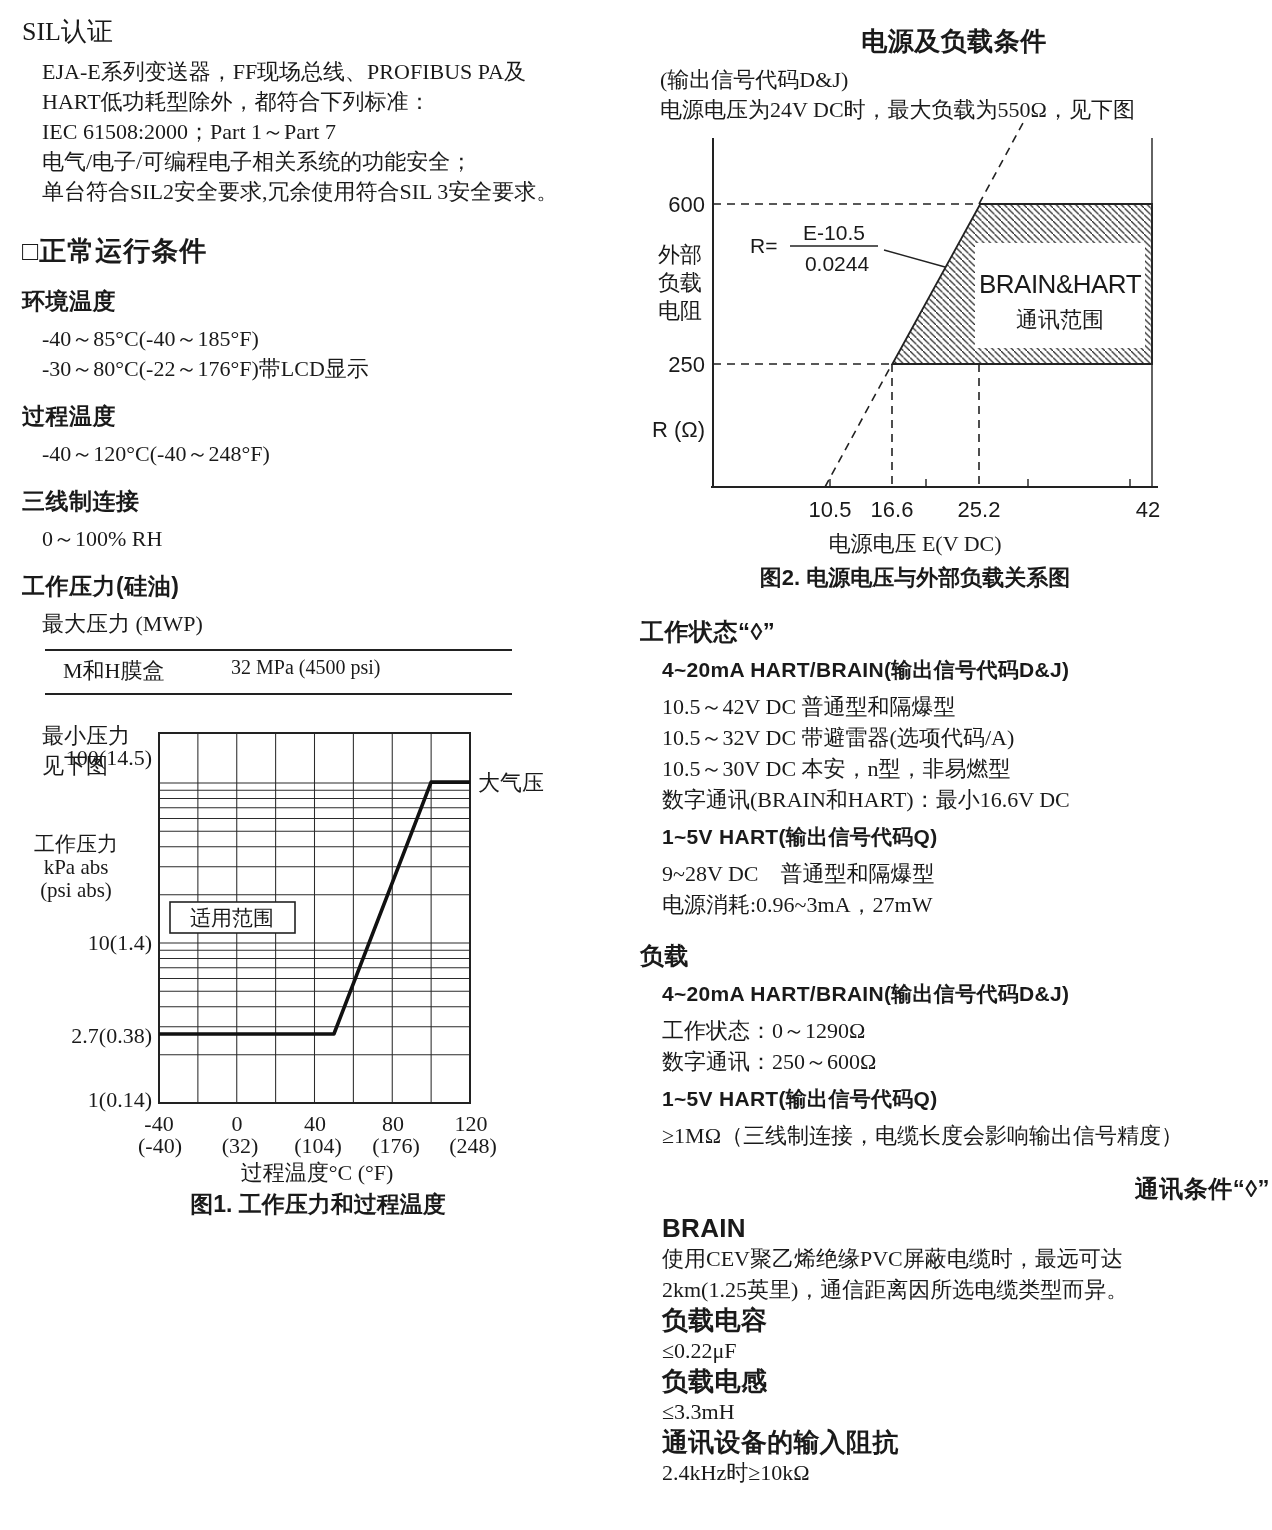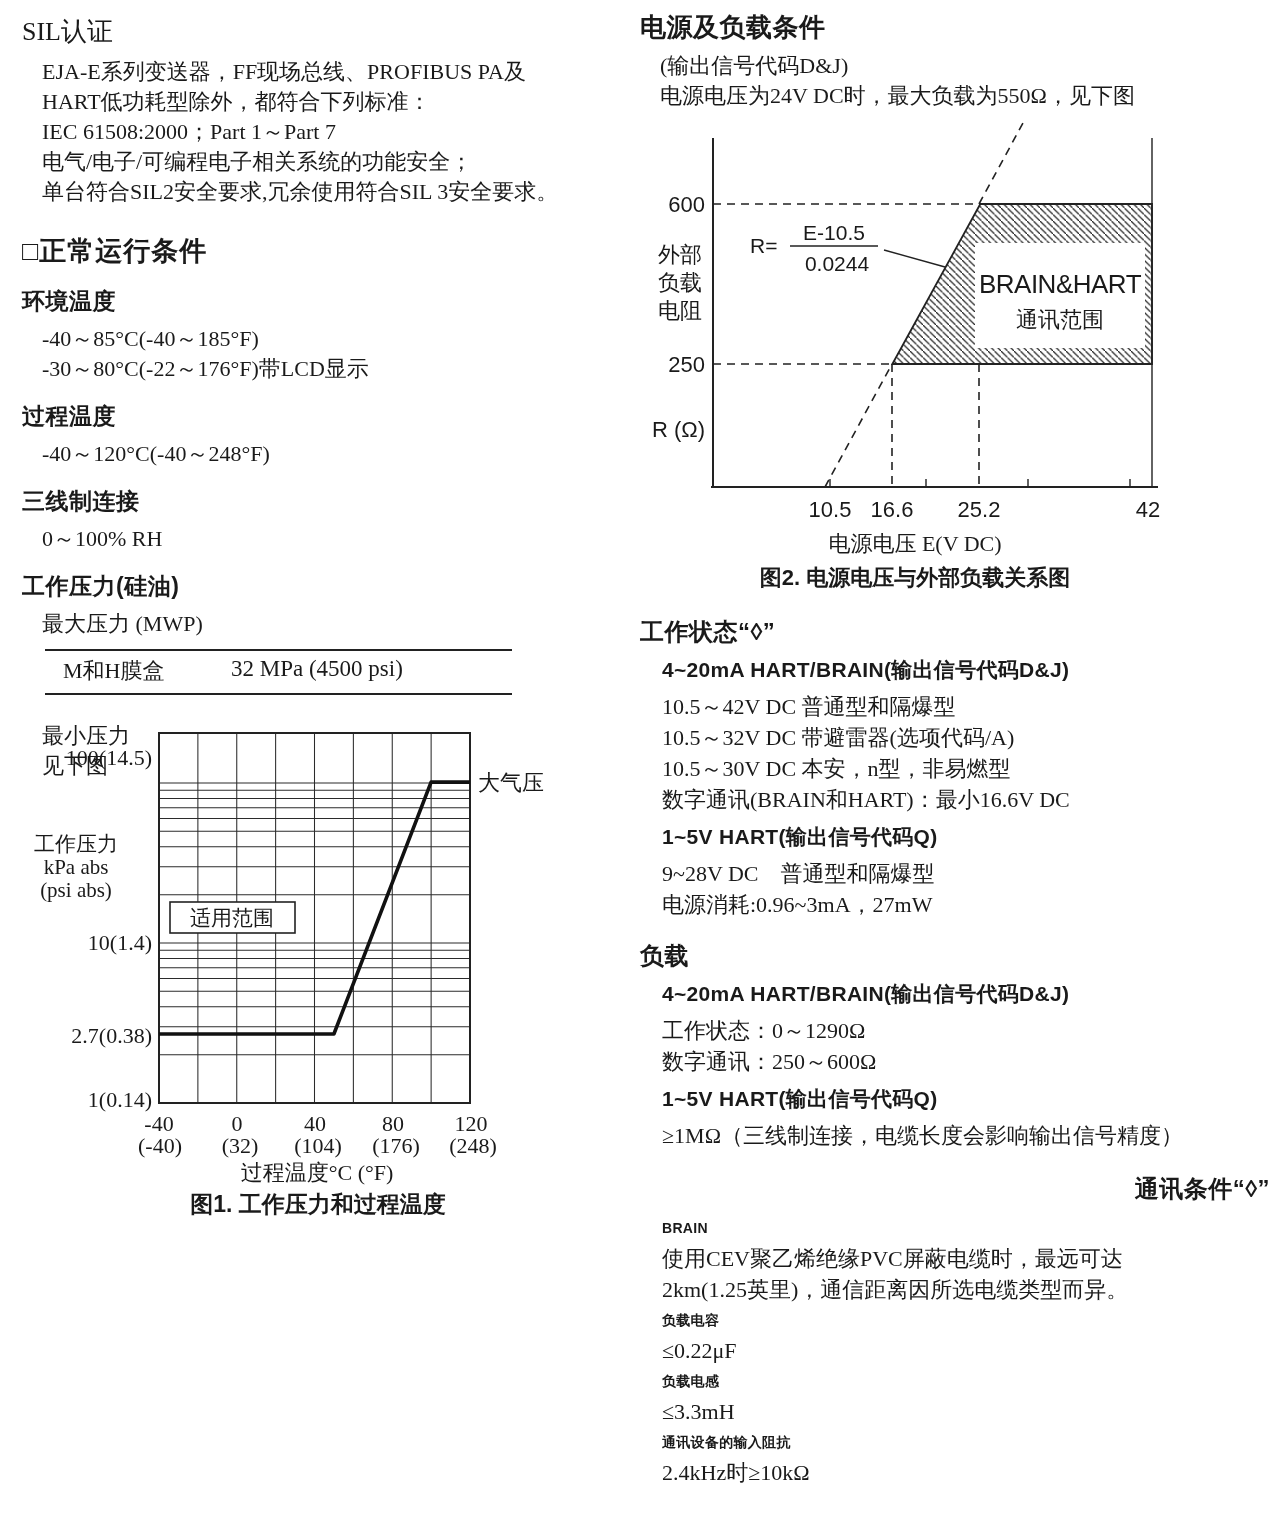--- a/index.html
+++ b/index.html
@@ -12,34 +12,34 @@
   .col-right-top{position:absolute;left:640px;top:8px;width:628px;}
   .col-right-body{position:absolute;left:640px;top:616px;width:630px;}
 
   .h-serif{font-family:"Liberation Serif","DejaVu Serif",serif;font-size:26px;
            font-weight:400;margin:6px 0 8px;}
   .h-main{font-family:Liberation Serif, serif;font-weight:700;
           font-size:27px;margin:26px 0 10px;letter-spacing:1px;}
   .h-sec{font-family:"Liberation Sans","DejaVu Sans",sans-serif;font-weight:700;
          font-size:23px;margin:17px 0 7px;letter-spacing:0.5px;}
   .h-right{font-family:"Liberation Sans","DejaVu Sans",sans-serif;font-weight:700;
-           font-size:26px;margin:2px 0 6px;letter-spacing:0.5px;}
+           font-size:26px;margin:16px 0 6px;letter-spacing:0.5px;text-align:center;}
   .h-sub{font-family:"Liberation Sans","DejaVu Sans",sans-serif;font-weight:700;
          font-size:24px;margin:0 0 8px;letter-spacing:0.5px;}
   .h4{font-family:"Liberation Sans","DejaVu Sans",sans-serif;font-weight:700;
       font-size:21px;margin:8px 0 7px;padding-left:22px;letter-spacing:0.3px;}
   .bline{font-size:22px;line-height:30px;padding-left:20px;margin:0;}
   .bline2{font-size:22px;line-height:31px;padding-left:22px;margin:0;}
   .blabel{font-family:"Liberation Sans","DejaVu Sans",sans-serif;font-weight:700;
-          font-size:14px;line-height:30px;padding-left:22px;margin:0;letter-spacing:0.3px;}
+          font-size:26px;line-height:30px;padding-left:22px;margin:0;letter-spacing:0.3px;}
 
   .mwp-table{margin:10px 0 0 23px;width:467px;border-top:2px solid #222;
              border-bottom:2px solid #222;display:flex;padding:5px 0 7px 0;}
   .mwp-c1{width:168px;padding-left:18px;font-size:22px;}
-  .mwp-c2{font-size:23px;}
+  .mwp-c2{font-size:20px;}
   .minp{margin-top:26px;}
 
   
   .fig{position:absolute;}
   svg text{fill:#1a1a1a;}
   .t-serif{font-family:"Liberation Serif","DejaVu Serif",serif;}
   .t-sans{font-family:"Liberation Sans","DejaVu Sans",sans-serif;}
   .t-cap{font-family:"Liberation Sans","DejaVu Sans",sans-serif;font-weight:700;}
   #f1-grid line{stroke:#2b2b2b;stroke-width:1.05;}
   .frame{fill:none;stroke:#222;stroke-width:2;}

